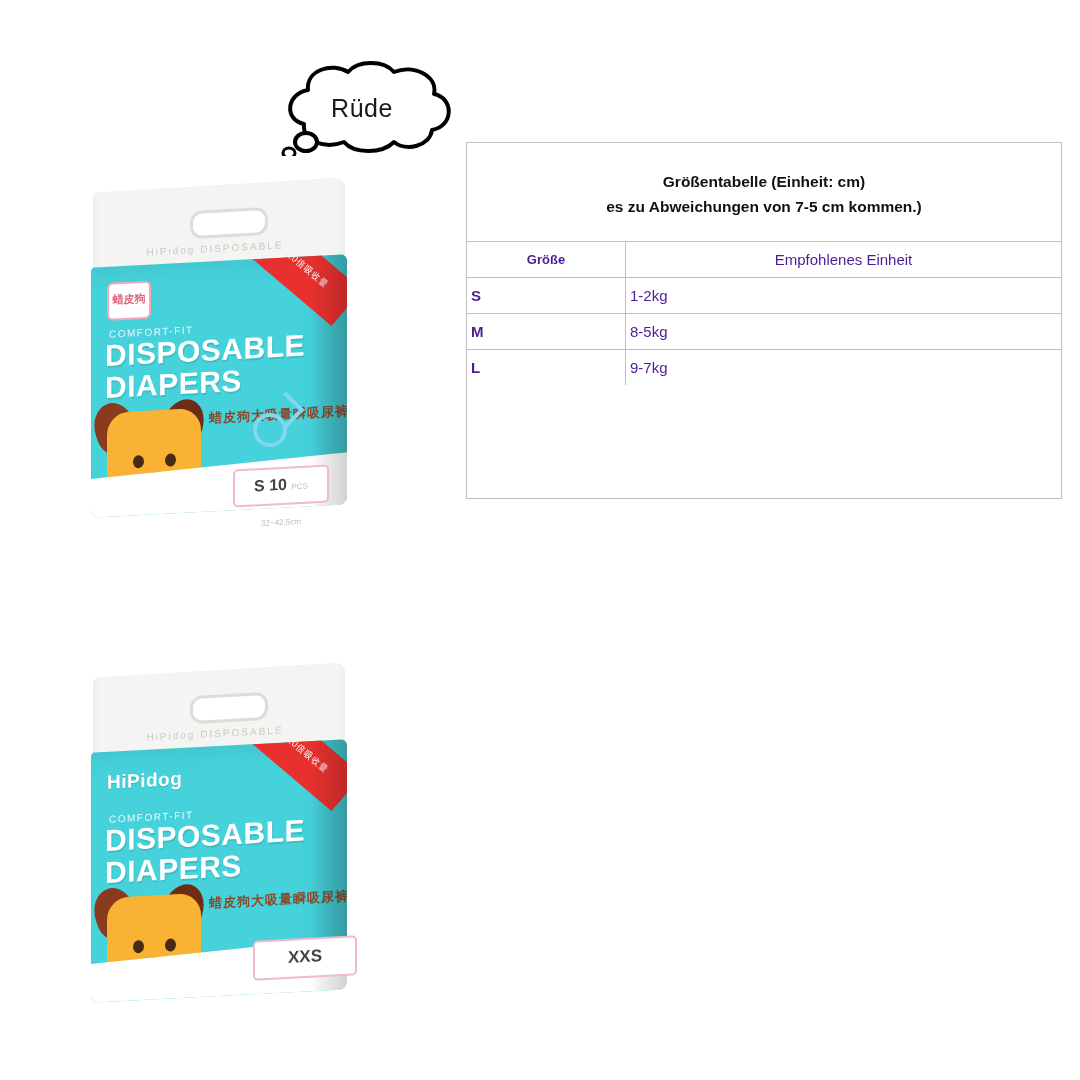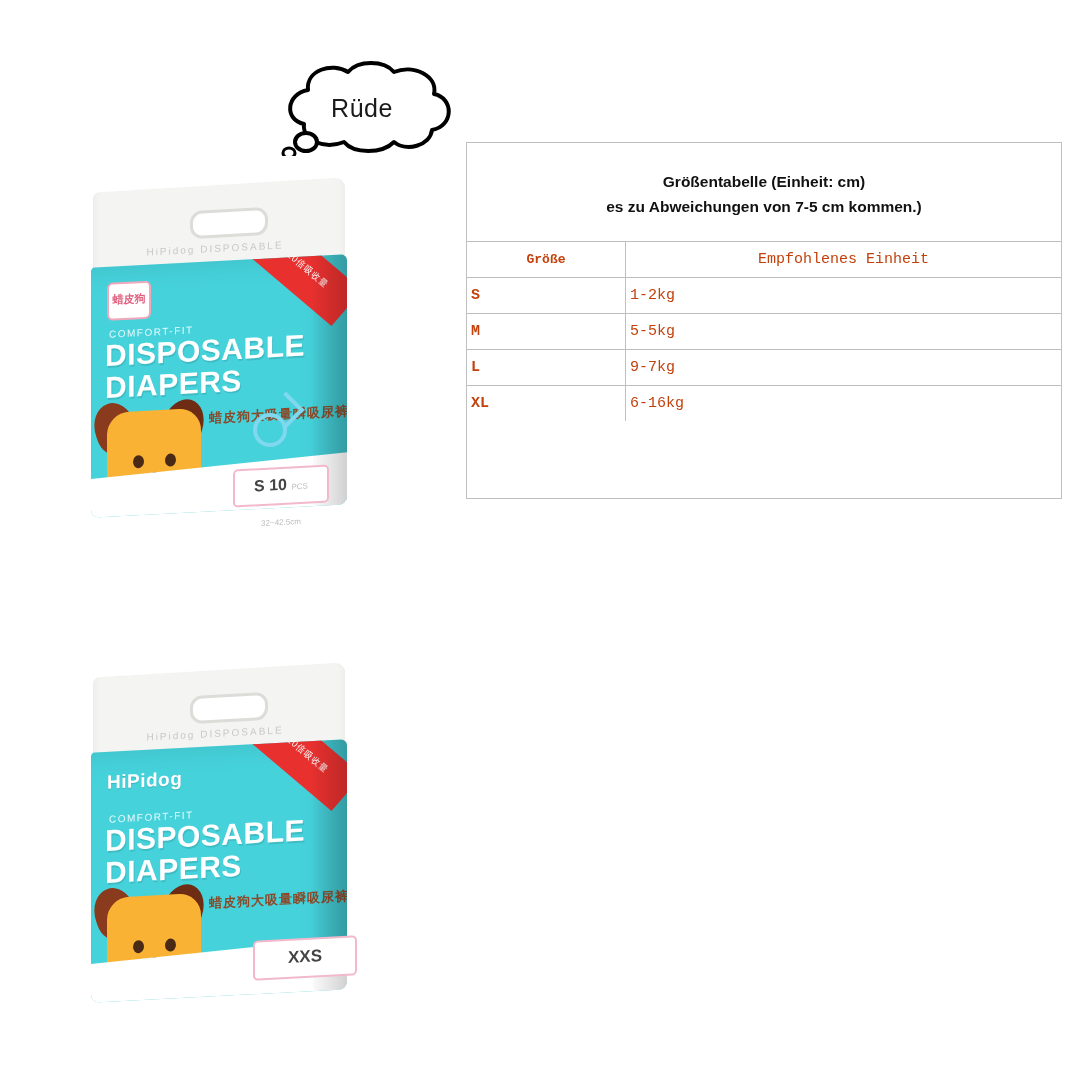--- a/index.html
+++ b/index.html
@@ -318,22 +318,21 @@
   table {
     border-collapse: collapse;
     width: 100%;
     table-layout: fixed;
   }
   th, td {
     border-top: 1px solid #bfbfbf;
     border-right: 1px solid #bfbfbf;
     padding: 9px 4px;
     font-size: 15px;
-    color: #c2410c;
-    font-family: Liberation Mono, monospace;
+    color: #4c1d95;
   }
   th:last-child, td:last-child { border-right: none; }
   th.col-size, td.col-size { width: 150px; font-weight: bold; }
   th.col-size { font-size: 13px; }
   th.col-weight { font-weight: normal; font-size: 15px; }
   td.col-weight { font-weight: normal; }
   tbody td { font-weight: bold; }
   tbody td.col-weight { font-weight: normal; }
 </style>
 </head>
@@ -409,29 +408,25 @@
             <th class="col-weight">Empfohlenes Einheit</th>
           </tr>
         </thead>
         <tbody>
           <tr>
             <td class="col-size">S</td>
             <td class="col-weight">1-2kg</td>
           </tr>
           <tr>
             <td class="col-size">M</td>
-            <td class="col-weight">5-5kg</td>
+            <td class="col-weight">8-5kg</td>
           </tr>
           <tr>
             <td class="col-size">L</td>
             <td class="col-weight">9-7kg</td>
-          </tr>
-          <tr>
-            <td class="col-size">XL</td>
-            <td class="col-weight">6-16kg</td>
           </tr>
         </tbody>
       </table>
     </div>
   </div>
 
   <div class="section" id="section-female">
 
     <div class="package-wrap" id="package-female">
       <div class="pkg">

